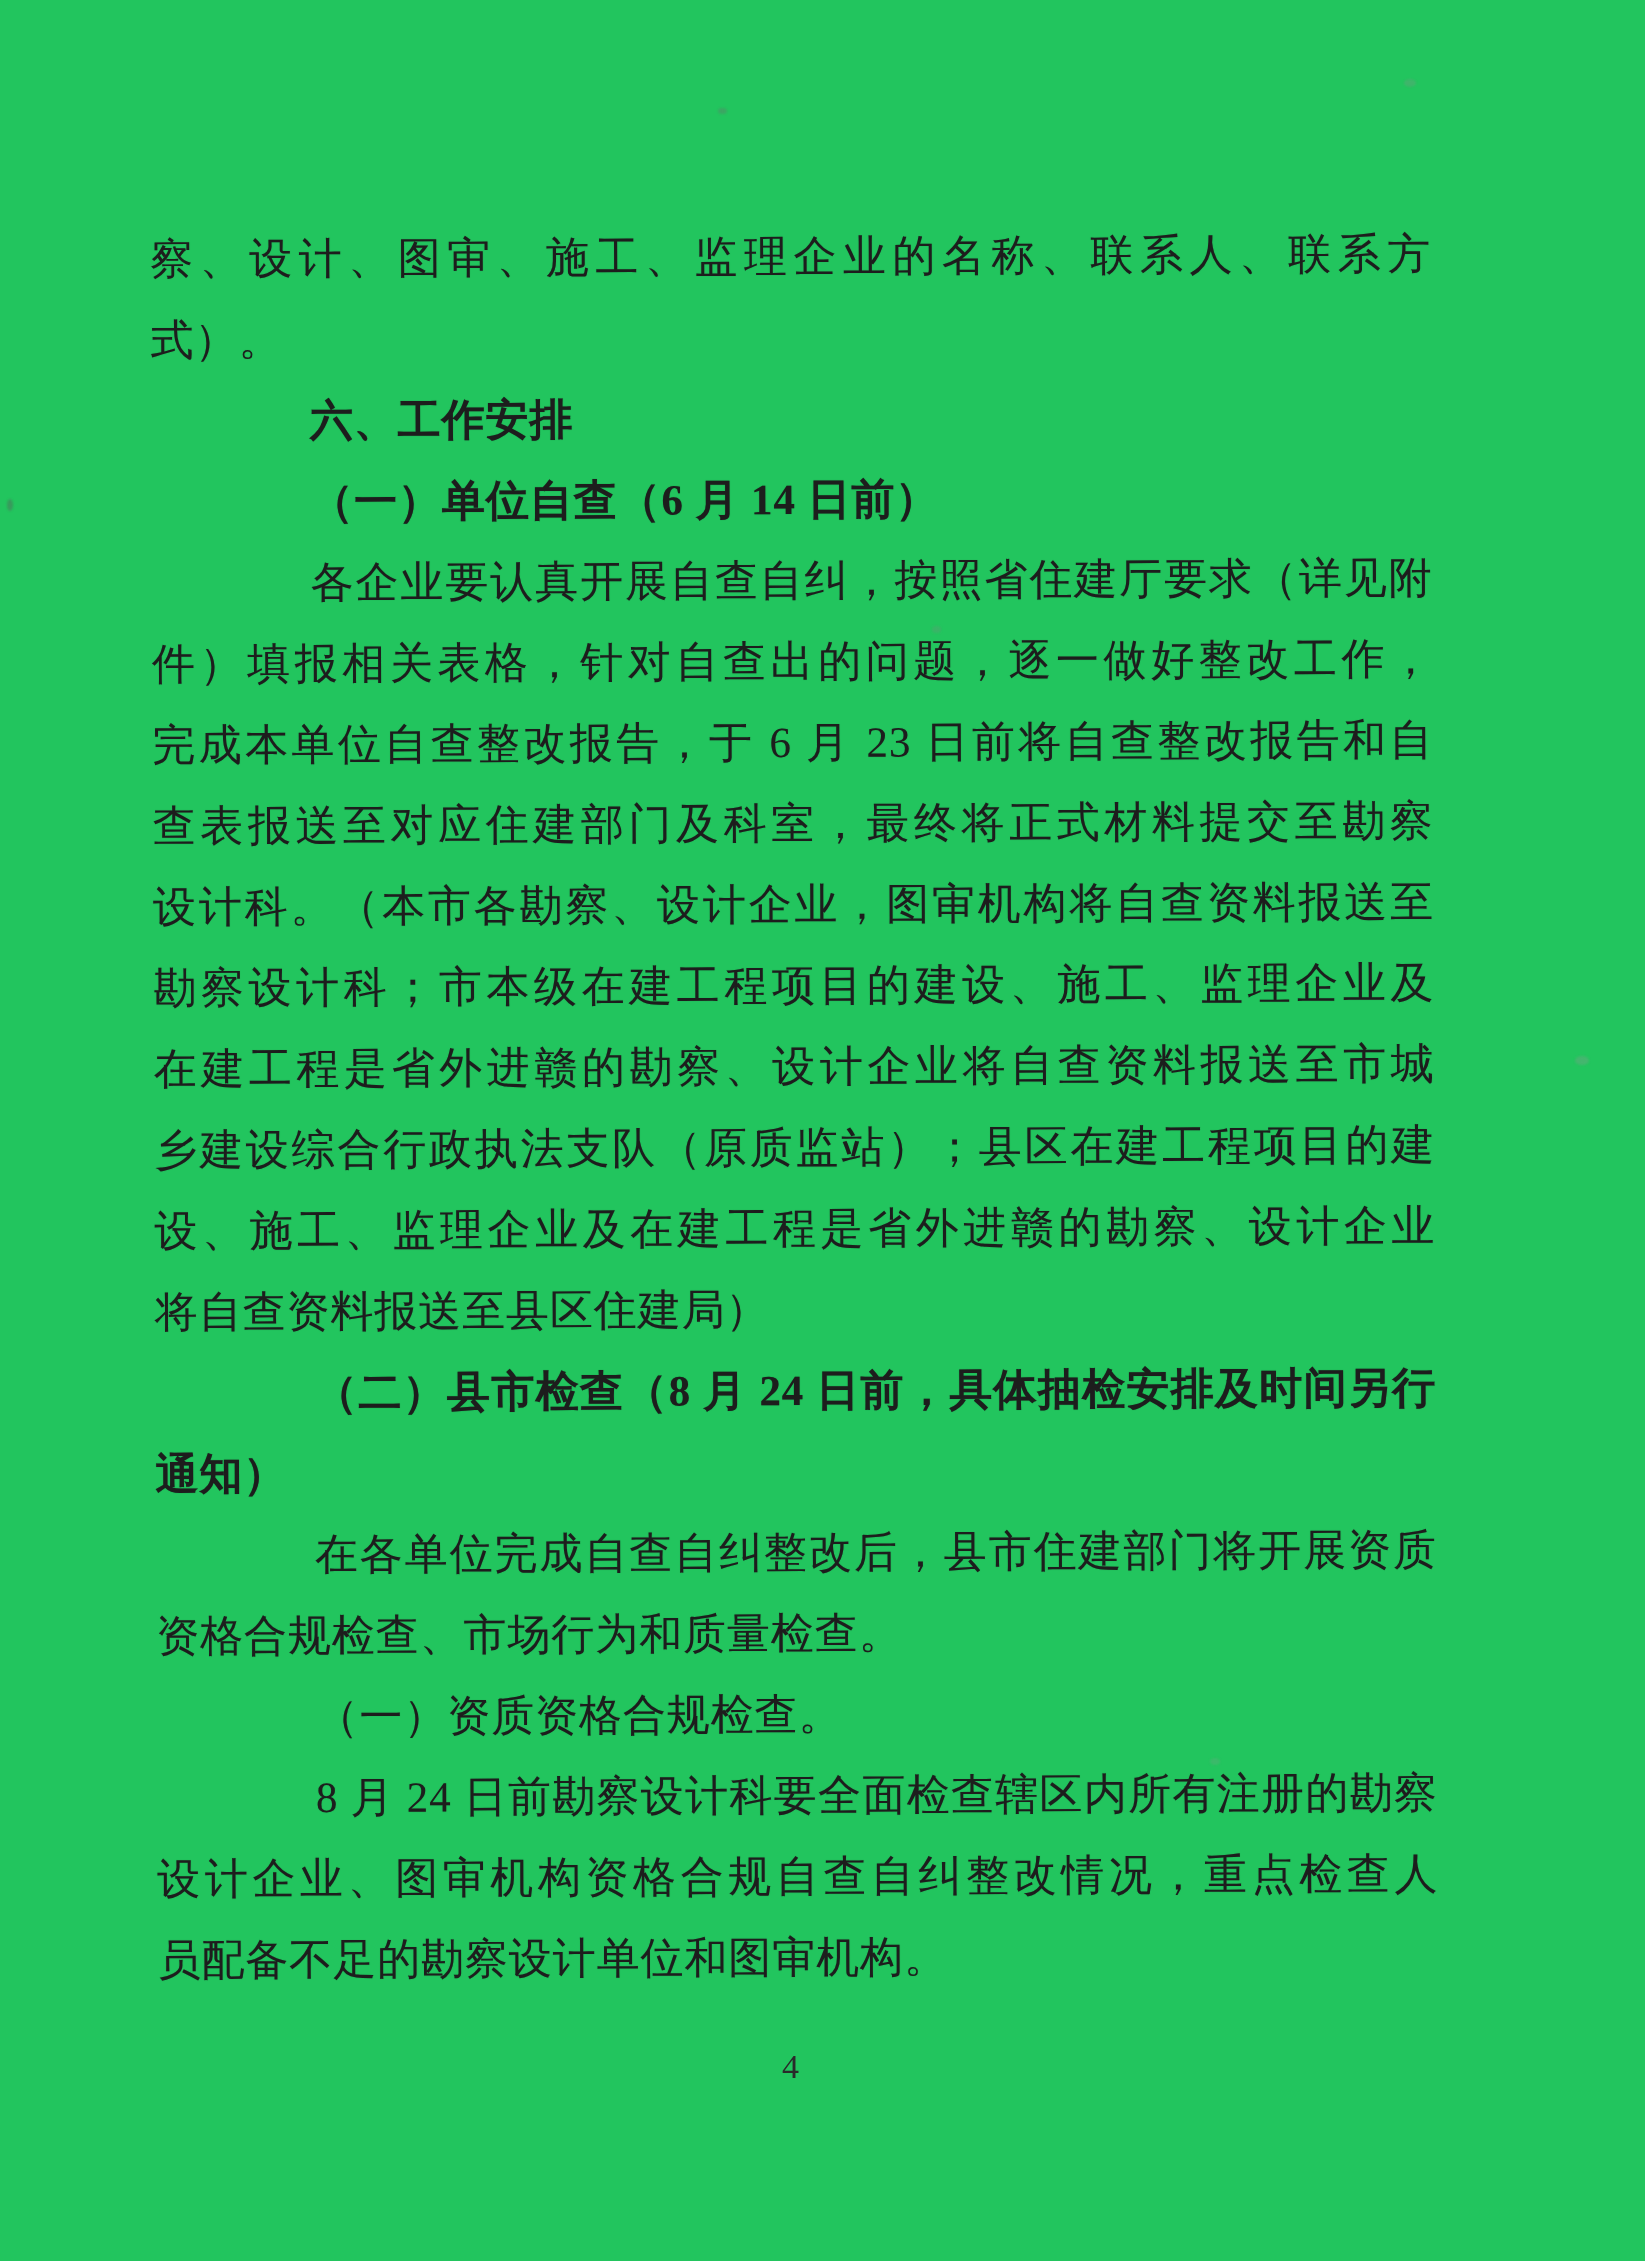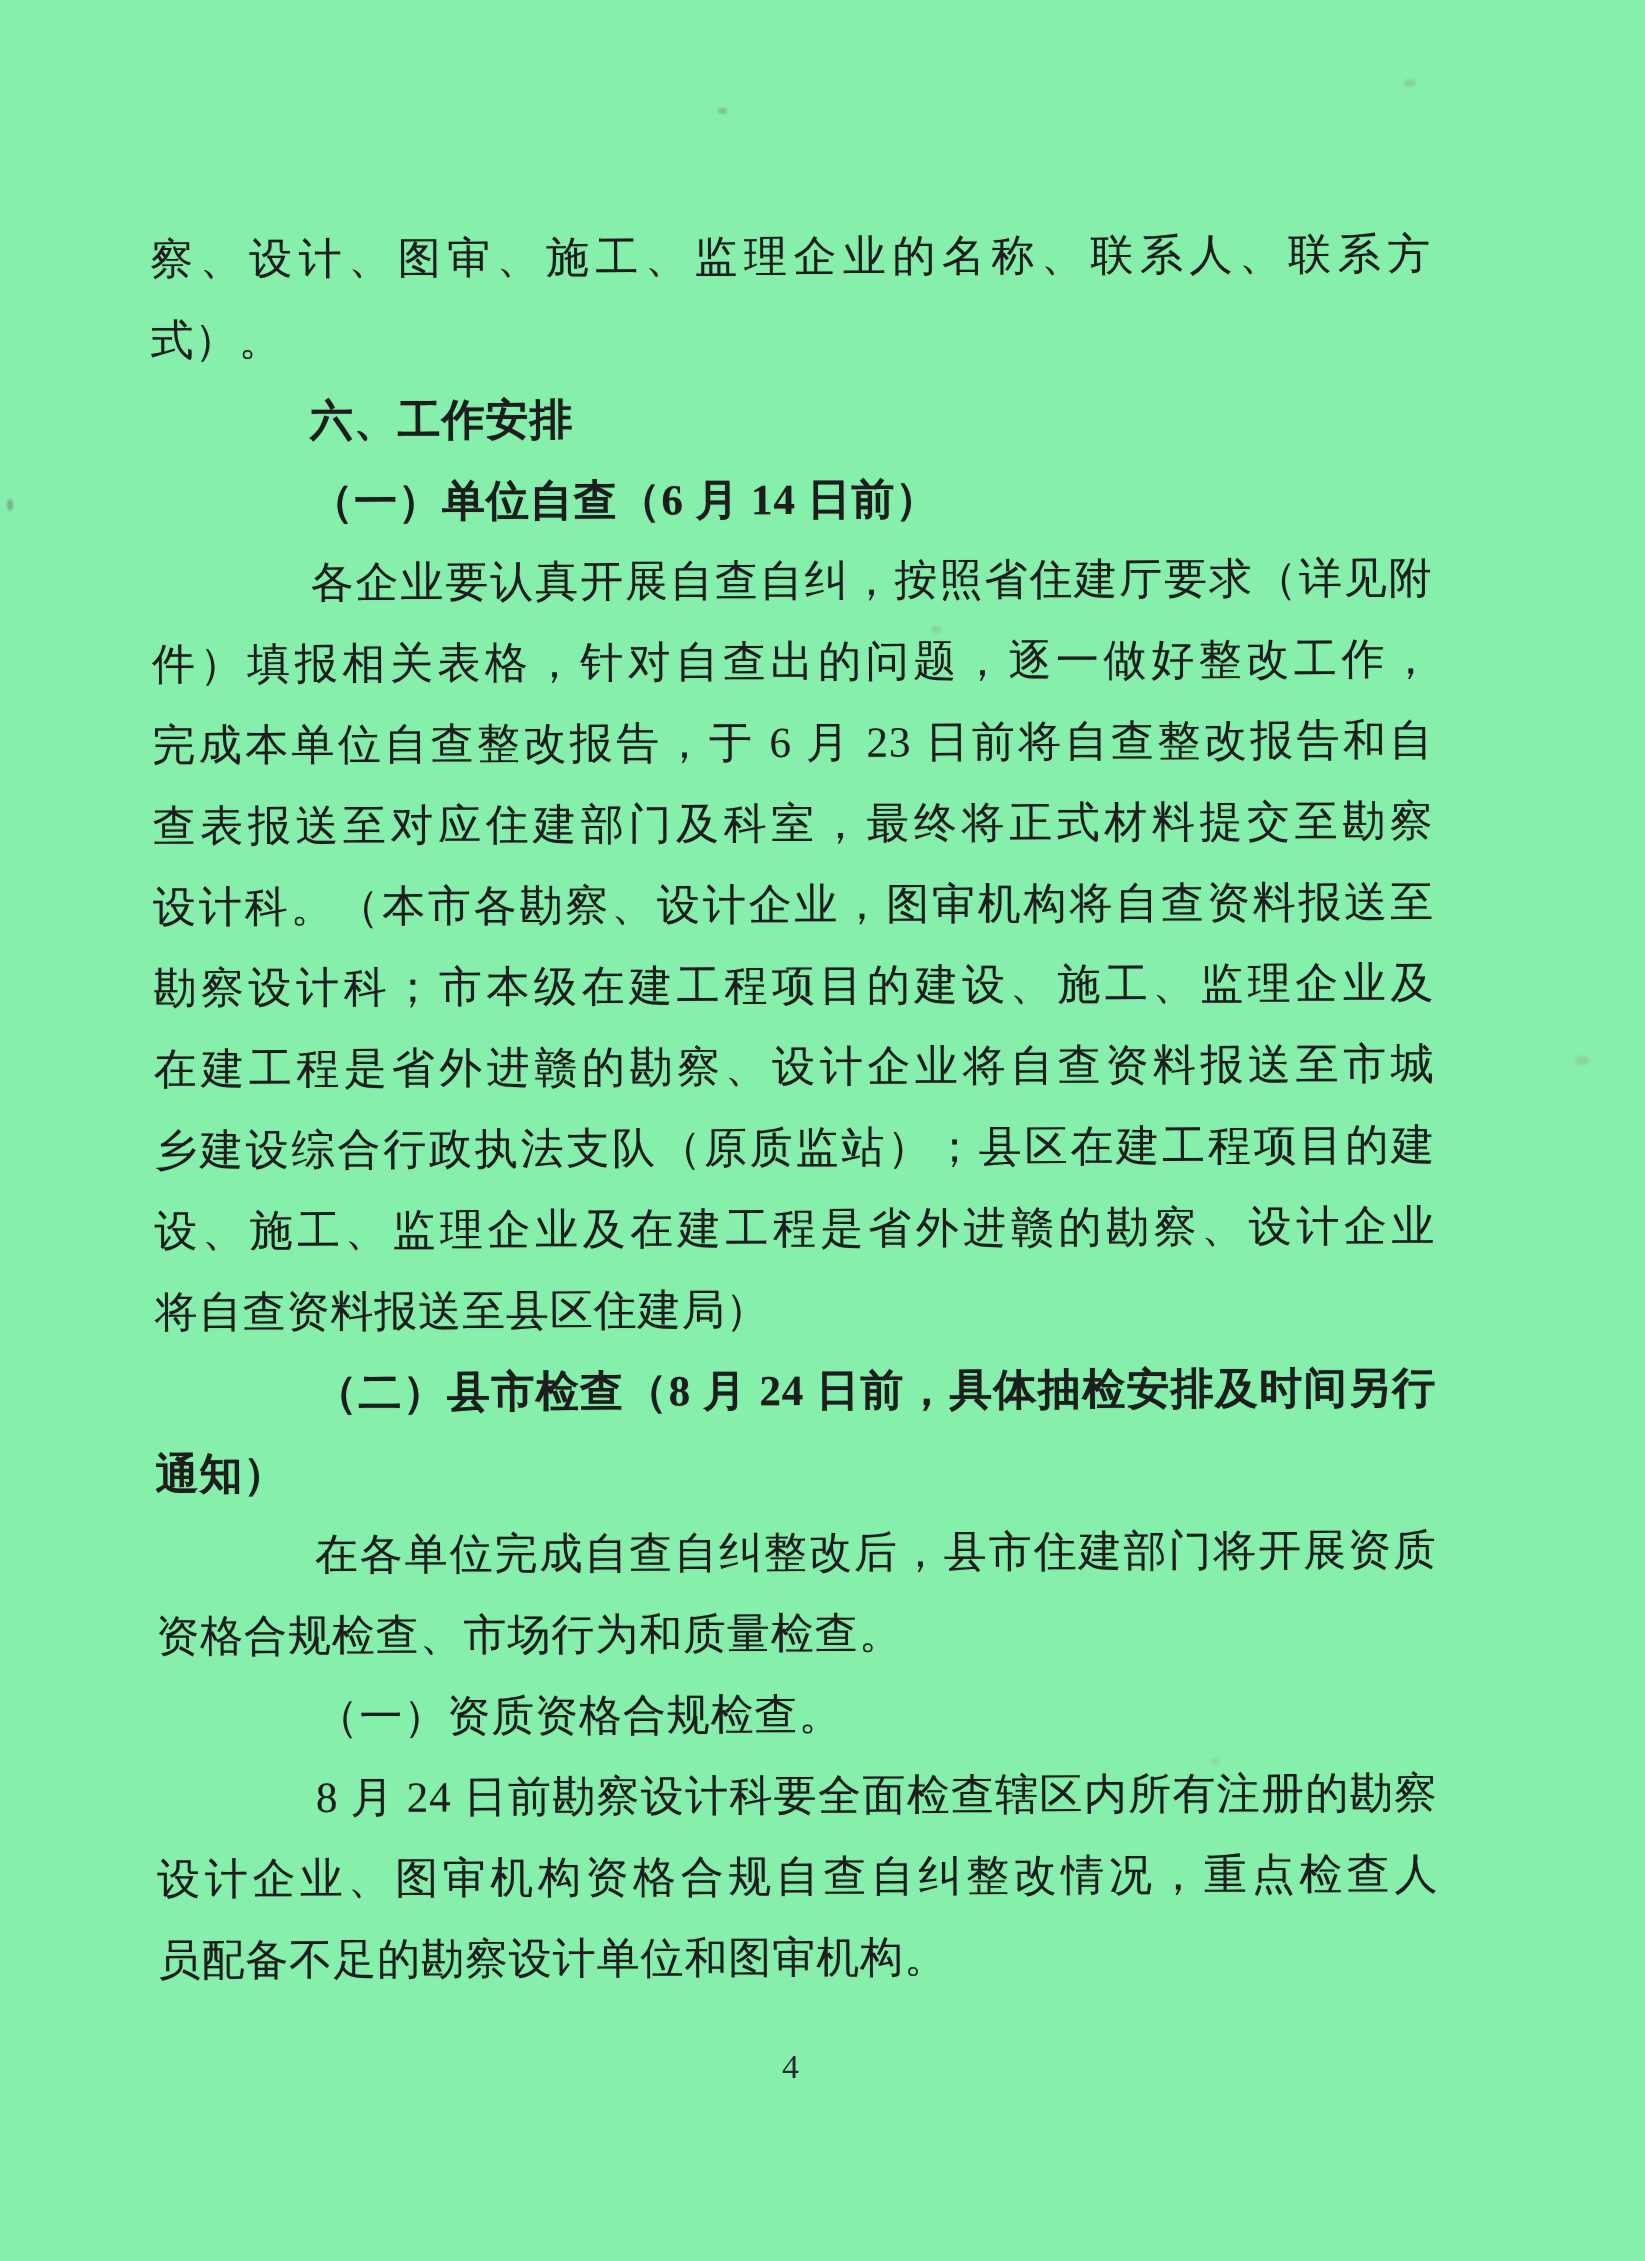--- a/index.html
+++ b/index.html
@@ -5,21 +5,21 @@
   html, body {
     margin: 0;
     padding: 0;
     background: #e8e8e6;
   }
   .page {
     position: relative;
     width: 1645px;
     height: 2261px;
     margin: 0 auto;
-    background: #86efac;
+    background: #22c55e;
     overflow: hidden;
     font-family: "Liberation Serif", "DejaVu Serif", serif;
     color: #1d1d1d;
   }
   .content {
     position: absolute;
     left: 150px;
     top: 216px;
     width: 1281px;
     transform: rotate(-0.25deg);

